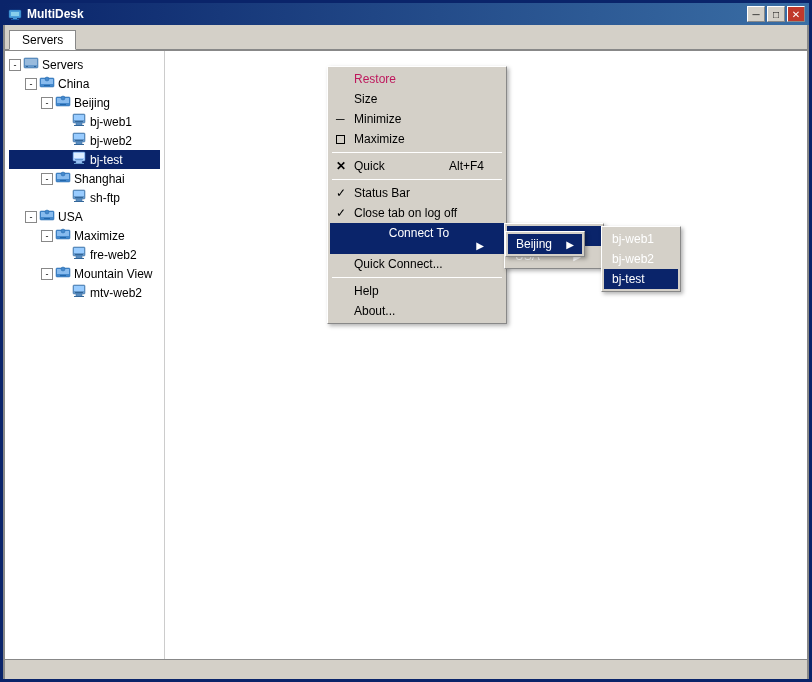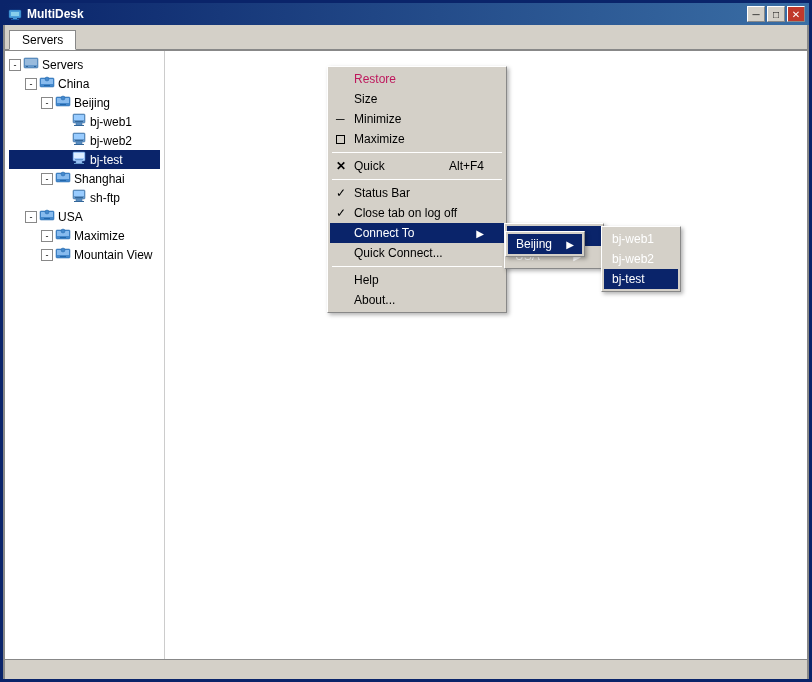--- a/index.html
+++ b/index.html
@@ -247,20 +247,21 @@
     .submenu-item:hover, .submenu-item.active {
       background: #0a246a;
       color: white;
     }
     .submenu-item .menu-arrow {
       font-size: 10px;
     }
     .menu-item.highlighted {
       background: #0a246a;
       color: white;
+      flex-direction: column;
     }
 
     
     .submenu2 {
       position: absolute;
       top: 0;
       left: 100%;
       background: #d4d0c8;
       border: 1px solid #888;
       border-top-color: #fff;
@@ -472,37 +473,69 @@
               <rect x="1" y="3" width="14" height="9" rx="1" fill="#4488cc" stroke="#2266aa" stroke-width="0.5"></rect>
               <rect x="2" y="4" width="12" height="5" fill="#88bbee"></rect>
               <circle cx="8" cy="4" r="2" fill="#4488cc" stroke="#2266aa" stroke-width="0.5"></circle>
               <rect x="5" y="10" width="6" height="1" fill="#2266aa"></rect>
             </svg>
           </span>
           <span class="tree-label">Maximize</span>
         </div>
 
 
+        <div class="tree-item">
+          <span class="tree-indent"></span>
+          <span class="tree-indent"></span>
+          <span class="tree-indent"></span>
+          <span style="width:14px;display:inline-block;"></span>
+          <span class="tree-icon">
+            <svg width="16" height="14" viewBox="0 0 16 14">
+              <rect x="2" y="1" width="12" height="9" rx="1" fill="#6699cc" stroke="#336699" stroke-width="0.5"></rect>
+              <rect x="3" y="2" width="10" height="5" fill="#99ccff"></rect>
+              <rect x="4" y="8" width="8" height="1" fill="#336699"></rect>
+              <rect x="5" y="10" width="6" height="2" fill="#6699cc" stroke="#336699" stroke-width="0.5"></rect>
+              <rect x="3" y="12" width="10" height="1" fill="#336699"></rect>
+            </svg>
+          </span>
+          <span class="tree-label">fre-web2</span>
+        </div>
 
         <div class="tree-item">
           <span class="tree-indent"></span>
           <span class="tree-indent"></span>
           <div class="tree-toggle">-</div>
           <span class="tree-icon">
             <svg width="16" height="14" viewBox="0 0 16 14">
               <rect x="1" y="3" width="14" height="9" rx="1" fill="#4488cc" stroke="#2266aa" stroke-width="0.5"></rect>
               <rect x="2" y="4" width="12" height="5" fill="#88bbee"></rect>
               <circle cx="8" cy="4" r="2" fill="#4488cc" stroke="#2266aa" stroke-width="0.5"></circle>
               <rect x="5" y="10" width="6" height="1" fill="#2266aa"></rect>
             </svg>
           </span>
           <span class="tree-label">Mountain View</span>
         </div>
 
 
+        <div class="tree-item">
+          <span class="tree-indent"></span>
+          <span class="tree-indent"></span>
+          <span class="tree-indent"></span>
+          <span style="width:14px;display:inline-block;"></span>
+          <span class="tree-icon">
+            <svg width="16" height="14" viewBox="0 0 16 14">
+              <rect x="2" y="1" width="12" height="9" rx="1" fill="#6699cc" stroke="#336699" stroke-width="0.5"></rect>
+              <rect x="3" y="2" width="10" height="5" fill="#99ccff"></rect>
+              <rect x="4" y="8" width="8" height="1" fill="#336699"></rect>
+              <rect x="5" y="10" width="6" height="2" fill="#6699cc" stroke="#336699" stroke-width="0.5"></rect>
+              <rect x="3" y="12" width="10" height="1" fill="#336699"></rect>
+            </svg>
+          </span>
+          <span class="tree-label">mtv-web2</span>
+        </div>
 
       </div>
 
       <div class="content-area">
 
         <div class="context-menu" style="top: 15px; left: 162px;">
 
           <div class="menu-item disabled">
             <span>Restore</span>
           </div>

